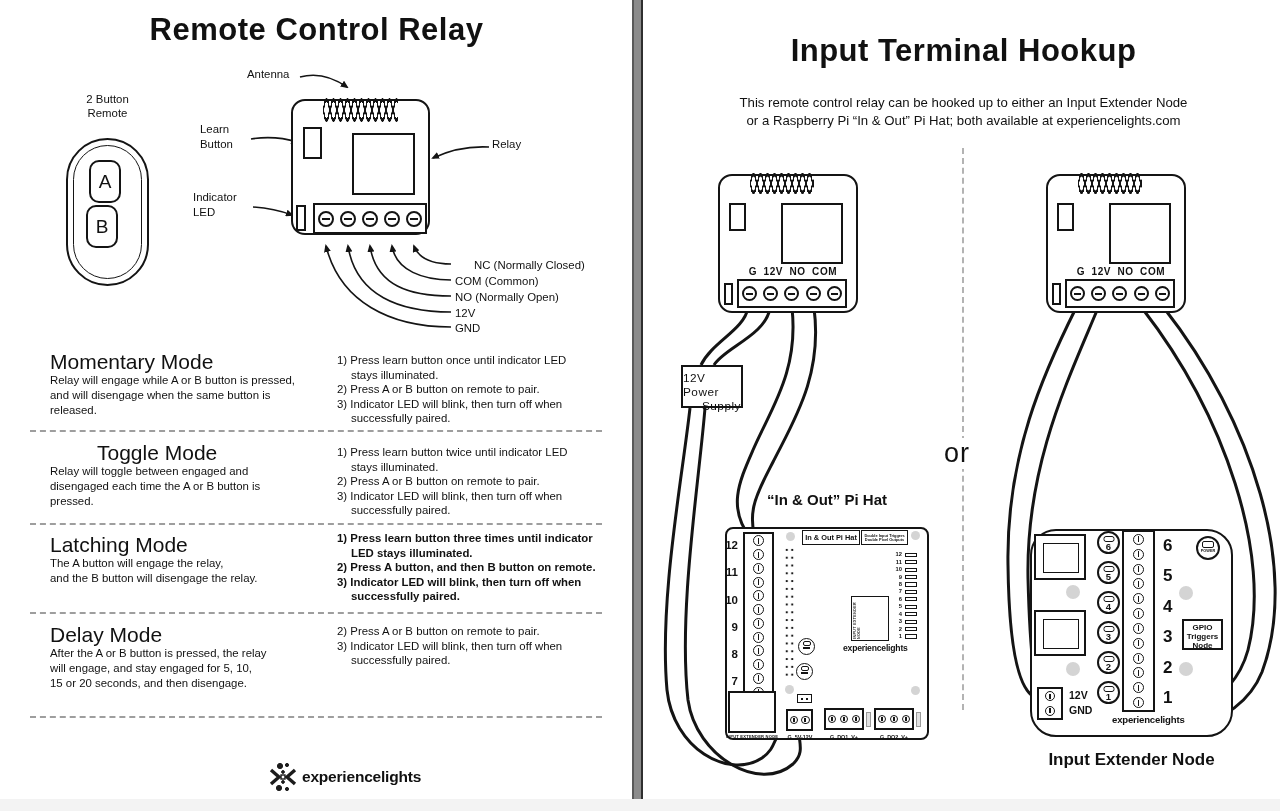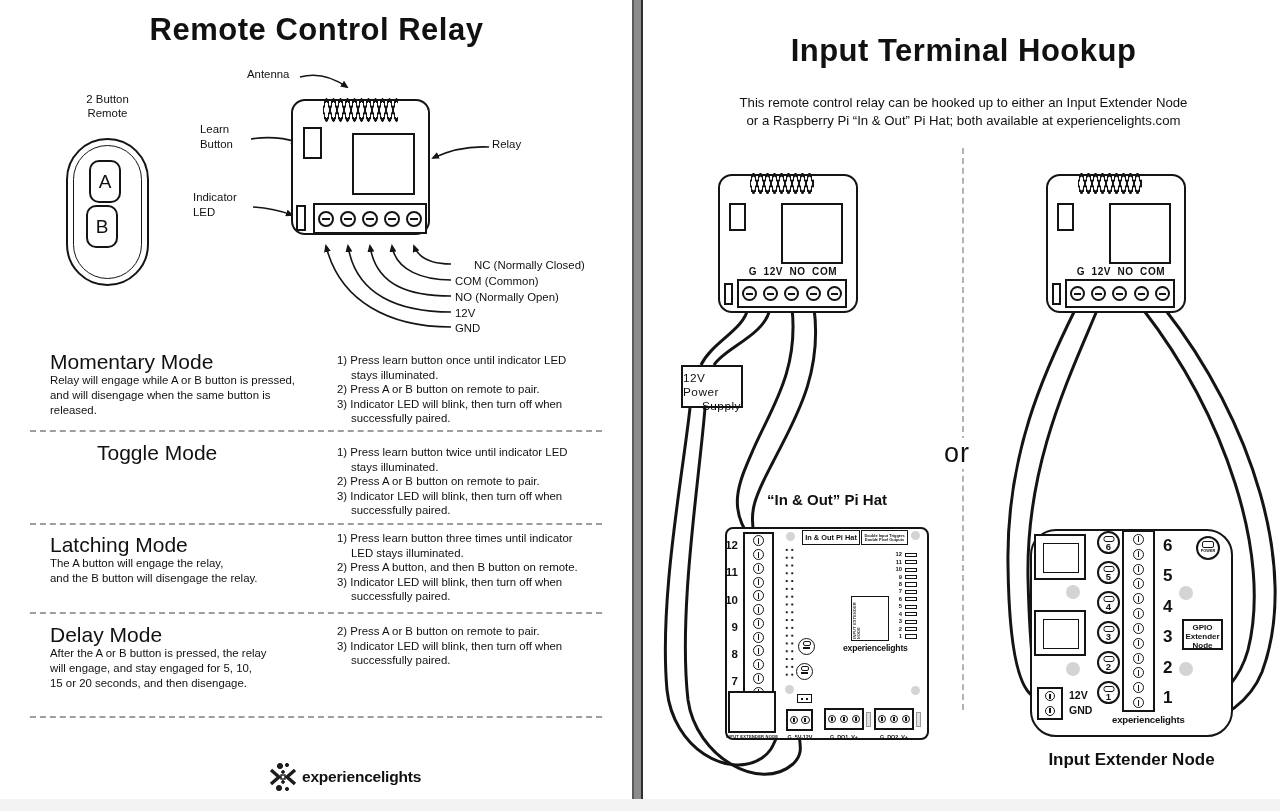--- a/index.html
+++ b/index.html
@@ -179,33 +179,36 @@
   <div class="abs steps" style="left:337px;top:353px;width:288px;">
     <div>1) Press learn button once until indicator LED
 stays illuminated.</div>
     <div>2) Press A or B button on remote to pair.</div>
     <div>3) Indicator LED will blink, then turn off when
 successfully paired.</div>
   </div>
   <div class="abs dash-h" style="left:30px;top:430px;width:572px;"></div>
 
   <div class="abs modetitle" style="left:50px;top:441px;margin-left:47px;">Toggle Mode</div>
+  <div class="abs body-sm pre" style="left:50px;top:464px;width:290px;">Relay will toggle between engaged and
+disengaged each time the A or B button is
+pressed.</div>
   <div class="abs steps" style="left:337px;top:445px;width:288px;">
     <div>1) Press learn button twice until indicator LED
 stays illuminated.</div>
     <div>2) Press A or B button on remote to pair.</div>
     <div>3) Indicator LED will blink, then turn off when
 successfully paired.</div>
   </div>
   <div class="abs dash-h" style="left:30px;top:523px;width:572px;"></div>
 
   <div class="abs modetitle" style="left:50px;top:533px;">Latching Mode</div>
   <div class="abs body-sm pre" style="left:50px;top:556px;width:290px;">The A button will engage the relay,
 and the B button will disengage the relay.</div>
-  <div class="abs steps" style="left:337px;top:531px;width:288px;">
+  <div class="abs steps" style="left:337px;top:531px;width:288px;font-weight:bold;">
     <div>1) Press learn button three times until indicator
 LED stays illuminated.</div>
     <div>2) Press A button, and then B button on remote.</div>
     <div>3) Indicator LED will blink, then turn off when
 successfully paired.</div>
   </div>
   <div class="abs dash-h" style="left:30px;top:612px;width:572px;"></div>
 
   <div class="abs modetitle" style="left:50px;top:623px;">Delay Mode</div>
   <div class="abs body-sm pre" style="left:50px;top:646px;width:290px;">After the A or B button is pressed, the relay
@@ -465,21 +468,21 @@
     <div class="bignum">1</div>
   </div>
 
   <div class="abs" style="left:1196px;top:536px;width:24px;height:24px;border:2.2px solid #141414;border-radius:50%;">
     <i class="tinybar" style="width:12px;height:6.5px;margin:3px auto 0;"></i>
     <div class="ctr" style="font-size:3.8px;font-weight:700;margin-top:1.5px;">POWER</div>
   </div>
 
   <div class="abs box ctr" style="left:1182px;top:619px;width:41px;height:31px;padding-top:1.5px;">
     <div style="font-size:8px;font-weight:700;line-height:9.2px;">GPIO</div>
-    <div style="font-size:8px;font-weight:700;line-height:9.2px;">Extender</div>
+    <div style="font-size:8px;font-weight:700;line-height:9.2px;">Triggers</div>
     <div style="font-size:8px;font-weight:700;line-height:9.2px;">Node</div>
   </div>
 
   <div class="abs box" style="left:1037px;top:687px;width:26px;height:33px;">
     <div class="colscrews">
         <i class="sv" style="width:10px;height:10px;"></i>
         <i class="sv" style="width:10px;height:10px;"></i>
       </div>
   </div>
   <div class="abs" style="left:1069px;top:689px;font-size:10.5px;font-weight:700;">12V</div>

